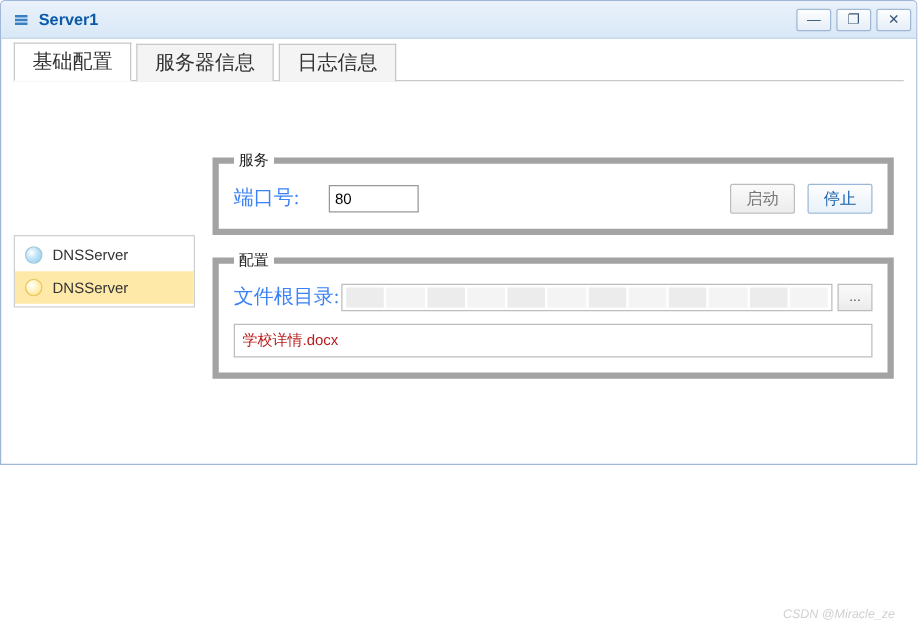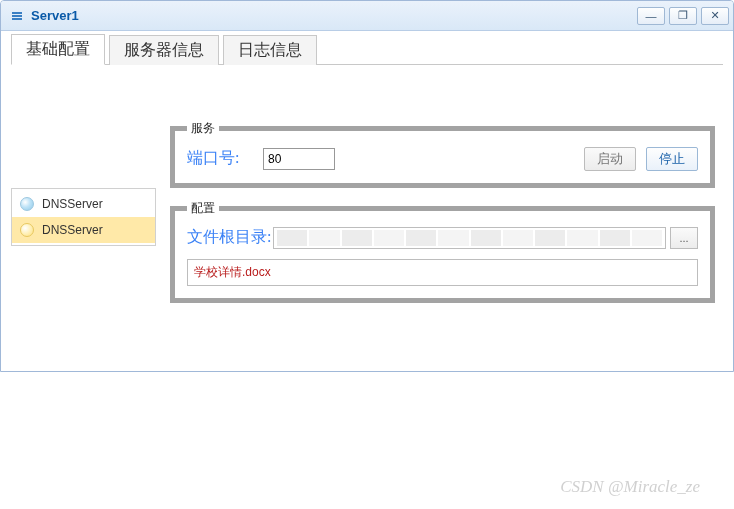--- a/index.html
+++ b/index.html
@@ -42,21 +42,21 @@
 .root-input-wrap { flex: 1; height: 22px; border: 1px solid #bdbdbd; background: #fff; margin-right: 4px; position: relative; overflow: hidden; }
 .root-blur { position: absolute; inset: 2px; display: flex; }
 .root-blur span { flex: 1; margin: 0 1px; background: #ececec; }
 .root-blur span:nth-child(2n){ background: #f4f4f4; }
 .root-tail { position: absolute; right: 4px; top: 2px; font-size: 12px; color: #333; background: #7dd3fc; padding-left: 2px; margin-top: 32px; }
 
 .browse-btn { width: 28px; height: 22px; border: 1px solid #bcbcbc; background: linear-gradient(#fafafa,#ececec); font-size: 11px; color: #555; cursor: pointer; }
 
 .file-list { flex: 1; border: 1px solid #bdbdbd; background: #fff; padding: 4px 6px; font-size: 12px; color: #b91c1c; overflow: auto; }
 
-.watermark { position: absolute; right: 34px; bottom: 12px; color: rgba(120,120,120,0.35); font-size: 17px; font-style: italic; pointer-events: none; font-family: Liberation Serif, serif; }
+.watermark { position: absolute; right: 18px; bottom: 12px; color: rgba(120,120,120,0.35); font-size: 10px; font-style: italic; pointer-events: none; }
 .wrapper { position: relative; width: 734px; height: 509px; }
 </style>
 </head>
 <body>
 
 <div class="wrapper">
 <div class="window">
 
   <div class="titlebar">
     <span class="app-icon">

